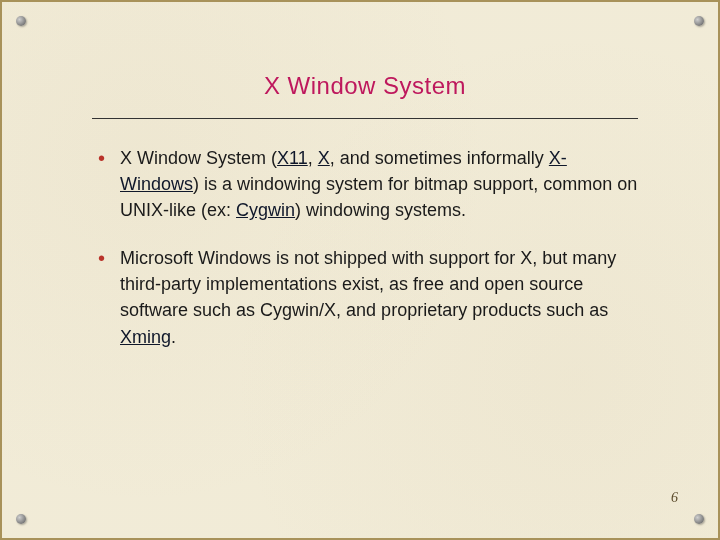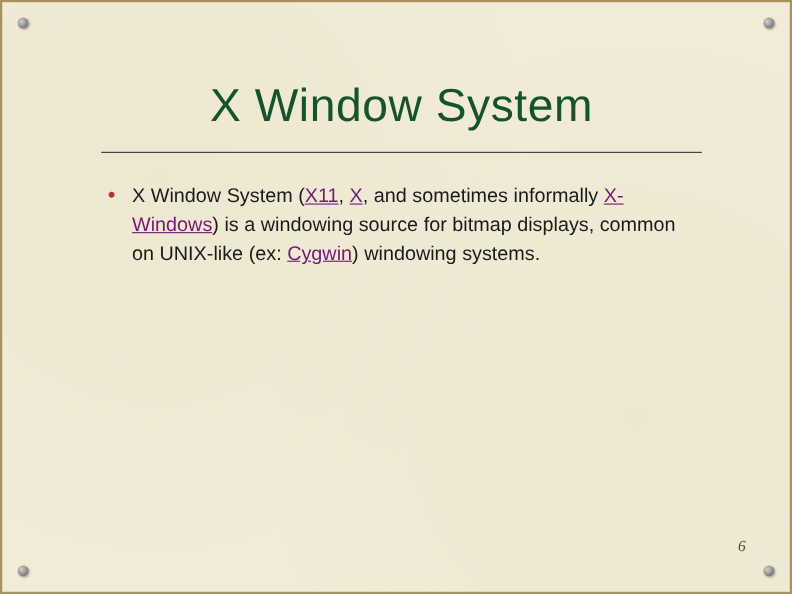--- a/index.html
+++ b/index.html
@@ -37,23 +37,23 @@
   .slide {
     position: absolute;
     top: 70px;
     left: 90px;
     right: 80px;
     bottom: 40px;
   }
   h1.title {
     margin: 0 0 8px 0;
     text-align: center;
-    font-size: 42px;
+    font-size: 24px;
     font-weight: 500;
-    color: #14532d;
+    color: #be185d;
     letter-spacing: 0.5px;
   }
   .rule {
     border: none;
     border-top: 1px solid #333;
     margin: 18px 0 26px 0;
   }
   ul.bullets {
     list-style: none;
     padding: 0;
@@ -70,21 +70,21 @@
   ul.bullets li::before {
     content: "•";
     position: absolute;
     left: 6px;
     top: 0;
     color: #b9332a;
     font-size: 20px;
     line-height: 1.3;
   }
   .link {
-    color: #701a75;
+    color: #0f172a;
     text-decoration: underline;
   }
   .pagenum {
     position: absolute;
     bottom: 32px;
     right: 40px;
     font-size: 14px;
     color: #5a4a2a;
     font-family: "Brush Script MT", cursive;
     font-style: italic;
@@ -96,18 +96,21 @@
 <div class="corner tl"></div>
 <div class="corner tr"></div>
 <div class="corner bl"></div>
 <div class="corner br"></div>
 
 <div class="slide">
   <h1 class="title">X Window System</h1>
   <hr class="rule">
   <ul class="bullets">
     <li>
-      <span>X Window System (</span><span class="link">X11</span><span>, </span><span class="link">X</span><span>, and sometimes informally </span><span class="link">X-Windows</span><span>) is a windowing source for bitmap displays, common on UNIX-like (ex: </span><span class="link">Cygwin</span><span>) windowing systems.</span>
+      <span>X Window System (</span><span class="link">X11</span><span>, </span><span class="link">X</span><span>, and sometimes informally </span><span class="link">X-Windows</span><span>) is a windowing system for bitmap support, common on UNIX-like (ex: </span><span class="link">Cygwin</span><span>) windowing systems.</span>
+    </li>
+    <li>
+      <span>Microsoft Windows is not shipped with support for X, but many third-party implementations exist, as free and open source software such as Cygwin/X, and proprietary products such as </span><span class="link">Xming</span><span>.</span>
     </li>
   </ul>
 </div>
 
 <div class="pagenum">6</div>
 
 </body></html>

